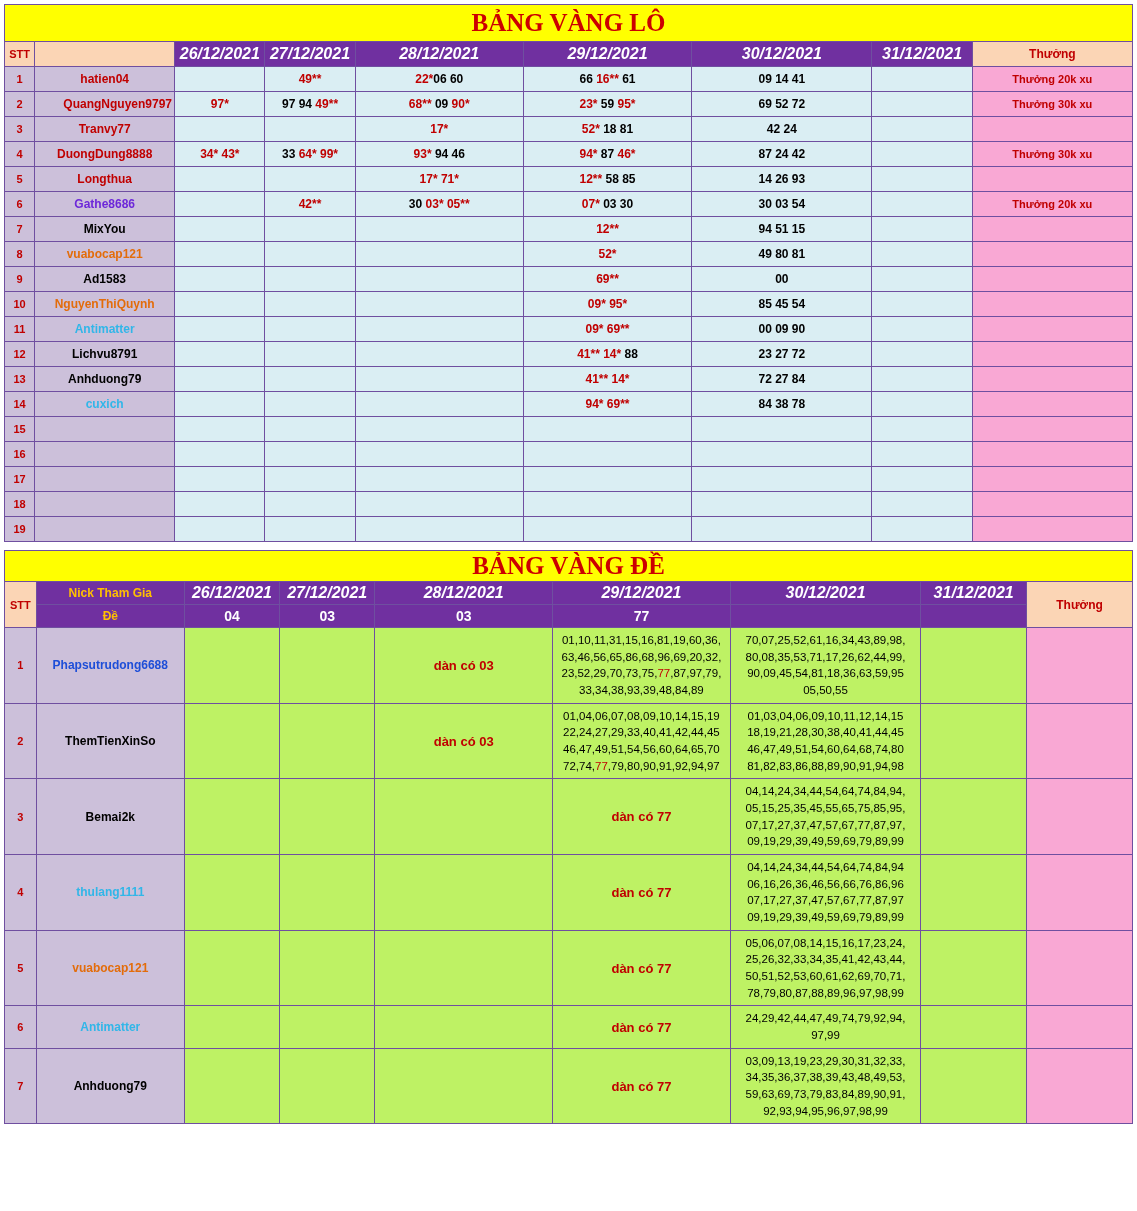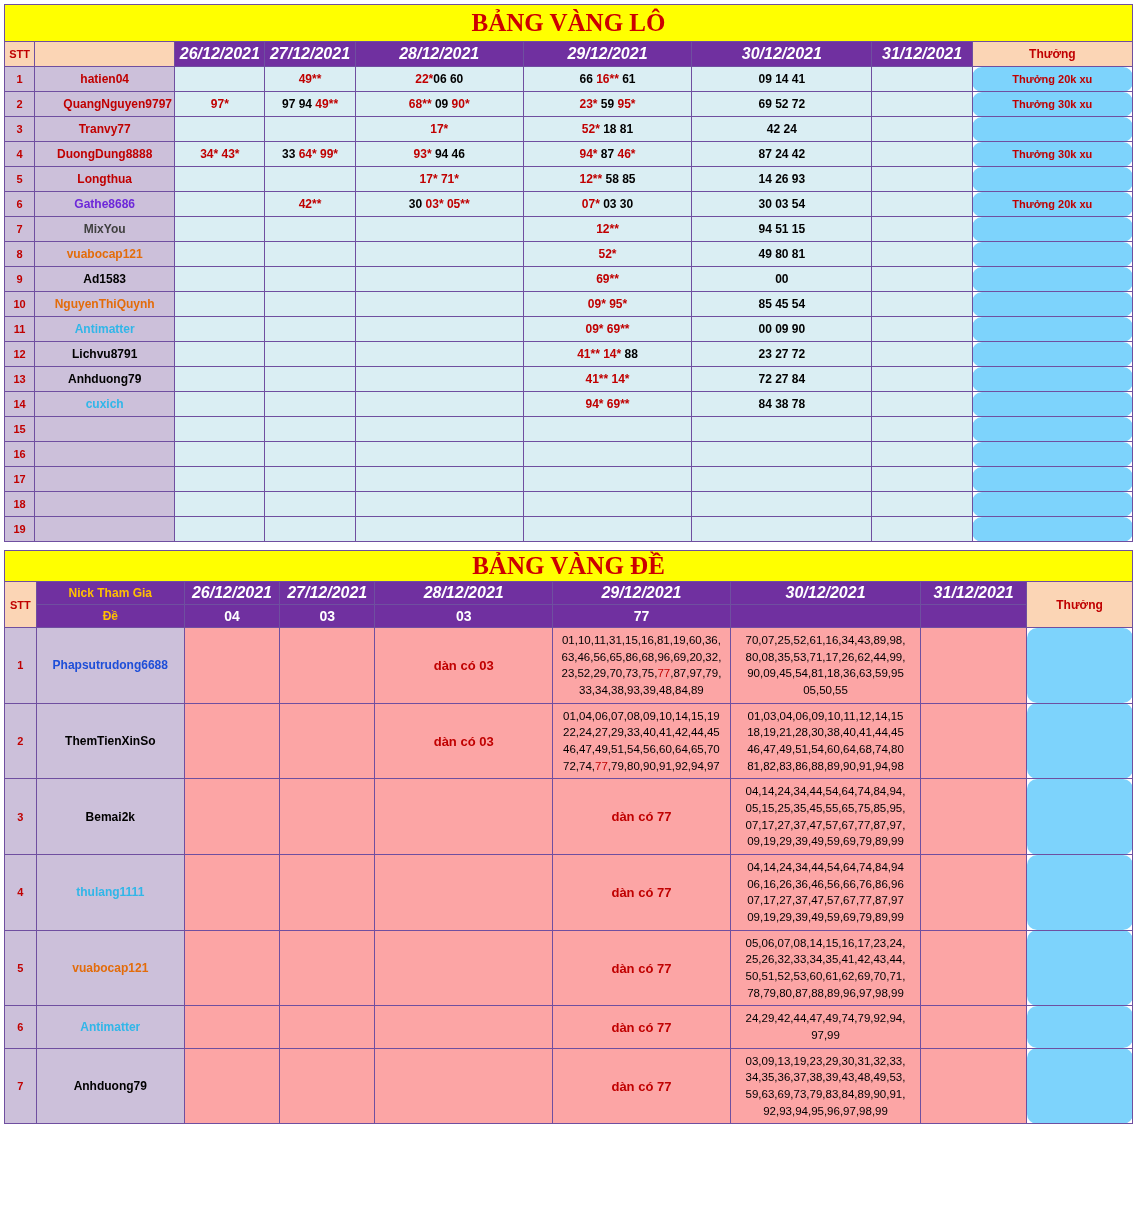--- a/index.html
+++ b/index.html
@@ -70,30 +70,29 @@
     background:#ccc0da;
     font-weight:bold;
     font-size:12px;
   }
   .cell{
     background:#daeef3;
     font-size:12px;
     height:22px;
   }
   .cell-white{
-    background:#fca5a5;
+    background:#bef264;
     font-size:12px;
     margin-top:29px;
   }
   .thuong{
-    background:#7dd3fc;
+    background:#f9a8d4;
     font-weight:bold;
     font-size:11px;
     color:#c00000;
-    border-radius:10px;
   }
   .red{color:#c00000;font-weight:bold;}
   .blk{color:#000000;font-weight:bold;}
   .t2 td{height:20px;}
   .dan{color:#c00000;font-weight:bold;font-size:13px;}
   .numlist{
     font-size:11.5px;
     line-height:1.45;
     text-align:center;
     color:#000;
@@ -197,21 +196,21 @@
           <td class="cell"></td>
           <td class="cell"><span class="red">42**</span></td>
           <td class="cell"><span class="blk">30 </span><span class="red">03* 05**</span></td>
           <td class="cell"><span class="red">07*</span><span class="blk"> 03 30</span></td>
           <td class="cell"><span class="blk">30 03 54</span></td>
           <td class="cell"></td>
           <td class="thuong">Thưởng 20k xu</td>
         </tr>
         <tr>
           <td class="row-stt">7</td>
-          <td class="nick" style="color: #404040;">MixYou</td>
+          <td class="nick" style="color: #000000;">MixYou</td>
           <td class="cell"></td>
           <td class="cell"></td>
           <td class="cell"></td>
           <td class="cell"><span class="red">12**</span></td>
           <td class="cell"><span class="blk">94 51 15</span></td>
           <td class="cell"></td>
           <td class="thuong"></td>
         </tr>
         <tr>
           <td class="row-stt">8</td>

